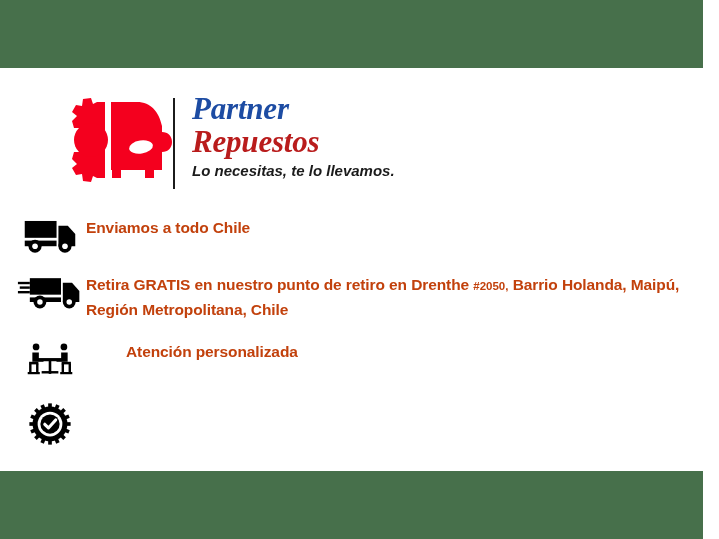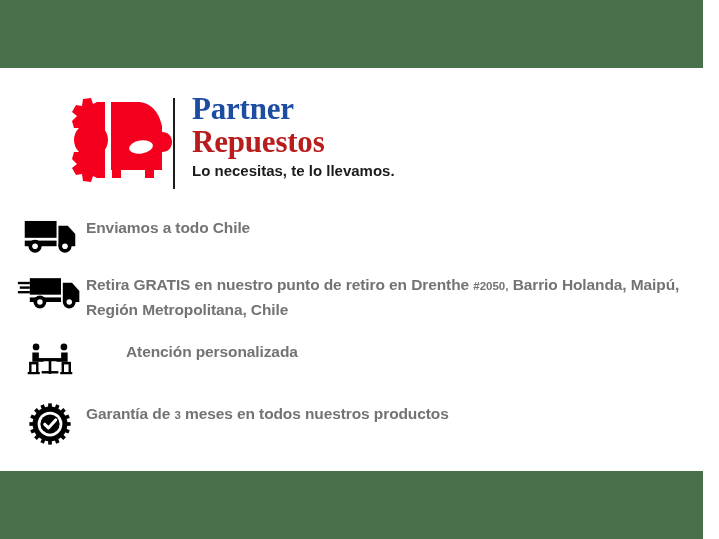--- a/index.html
+++ b/index.html
@@ -31,20 +31,21 @@
     top: 471px;
     height: 68px;
   }
   
   #logo-block {
     position: absolute;
     left: 55px;
     top: 92px;
     width: 420px;
     height: 98px;
+    font-style: italic;
   }
   #logo-mark {
     position: absolute;
     left: 0;
     top: 4px;
     width: 118px;
     height: 88px;
   }
   #logo-divider {
     position: absolute;
@@ -92,21 +93,21 @@
     display: flex;
     align-items: center;
     justify-content: center;
   }
   .feature-text {
     flex: 1 1 auto;
     font-family: "Liberation Sans", sans-serif;
     font-weight: bold;
     font-size: 15.5px;
     line-height: 22px;
-    color: #737373;
+    color: #c2410c;
     letter-spacing: -0.1px;
     padding-top: 1px;
   }
   .small-num {
     font-size: 11.5px;
     letter-spacing: 0;
   }
   #row-envios   { top: 216px; }
   #row-retiro   { top: 272px; justify-content: center; }
   #row-atencion { top: 340px; gap: 40px; }
@@ -244,18 +245,15 @@
             <rect x="22" y="40.5" width="4" height="6" transform="rotate(67.5 24 24)"></rect>
             <rect x="1.5" y="22" width="6" height="4" transform="rotate(67.5 24 24)"></rect>
             <rect x="40.5" y="22" width="6" height="4" transform="rotate(67.5 24 24)"></rect>
           </g>
         </g>
         <circle cx="24" cy="24" r="13.5" fill="#ffffff"></circle>
         <circle cx="24" cy="24" r="10.5" fill="#000000"></circle>
         <path d="M18.3 24.3 L22.3 28.3 L30.2 19.6" fill="none" stroke="#ffffff" stroke-width="3.4" stroke-linecap="round" stroke-linejoin="round"></path>
       </svg>
     </div>
-    <div class="feature-text">
-      <span>Garantía de </span><span class="small-num">3</span><span> meses en todos nuestros productos</span>
-    </div>
   </div>
 
 </div>
 
 </body></html>

